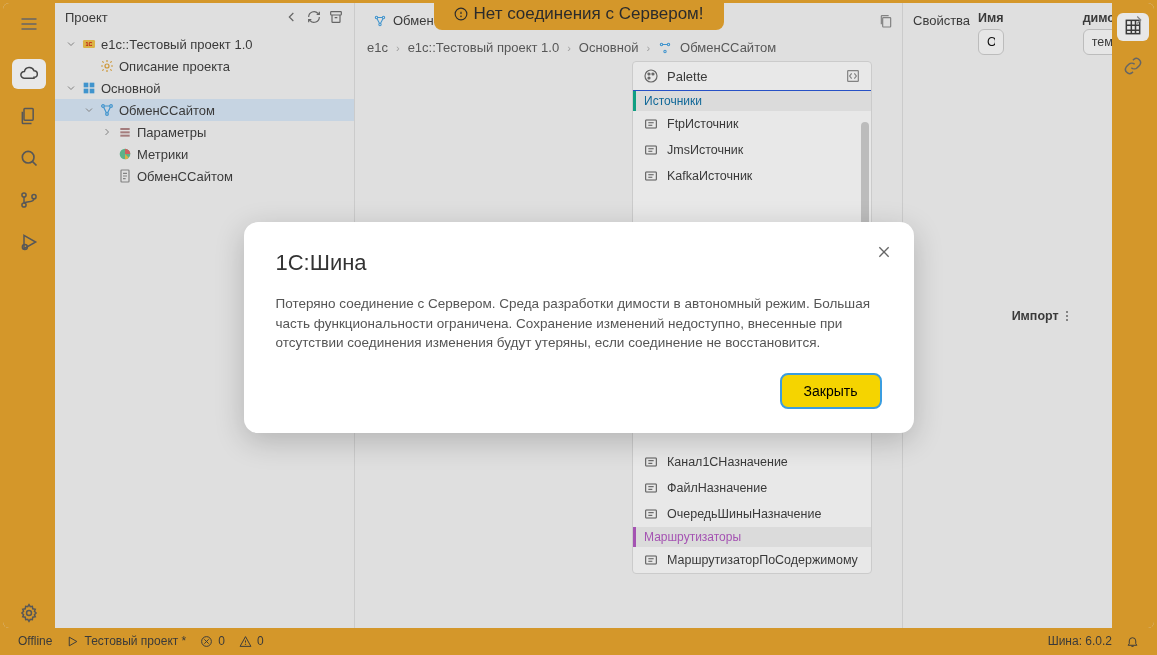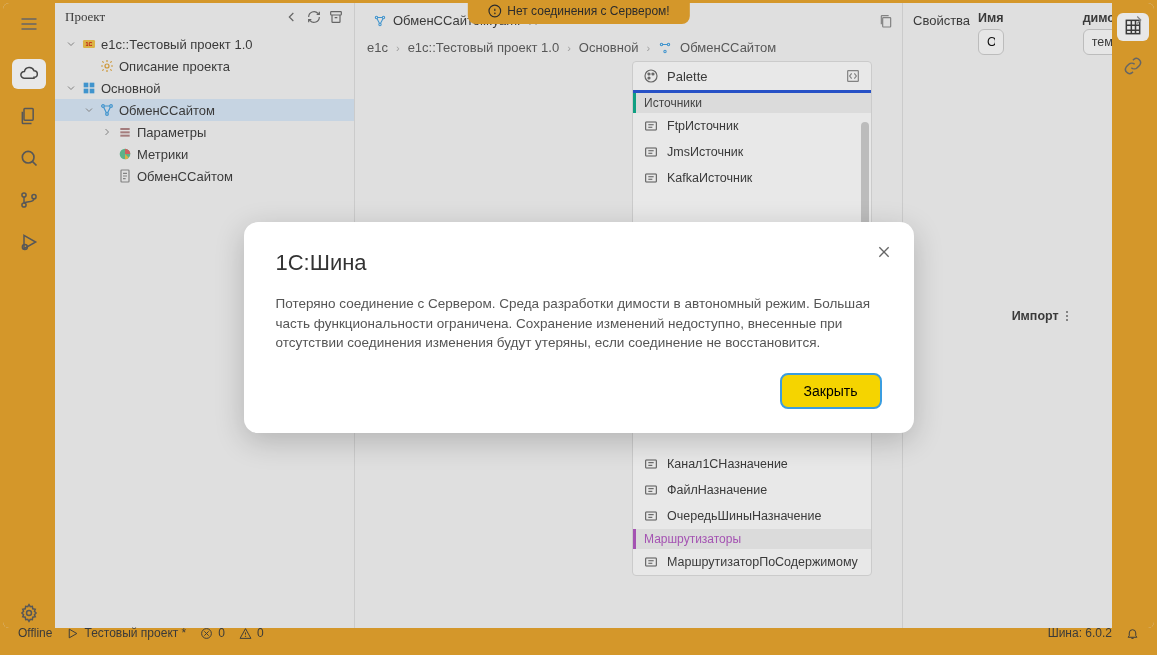--- a/index.html
+++ b/index.html
@@ -24,21 +24,21 @@
   
   
   .warning-banner {
     position: absolute;
     top: 0;
     left: 50%;
     transform: translateX(-50%);
     background: #e8a020;
     color: #222;
     padding: 4px 20px 6px;
-    font-size: 12px;
+    font-size: 17px;
     border-radius: 0 0 8px 8px;
     z-index: 50;
     display: flex;
     align-items: center;
     gap: 6px;
   }
   .warning-banner svg { width: 14px; height: 14px; }
   
   
   .workspace {
@@ -108,21 +108,21 @@
     flex-direction: column;
   }
   .panel-header {
     display: flex;
     align-items: center;
     padding: 6px 10px;
     font-size: 13px;
     color: #333;
     gap: 6px;
   }
-  .panel-header .title { flex: 1; font-family: Liberation Serif, serif; }
+  .panel-header .title { flex: 1; }
   .panel-header svg { width: 16px; height: 16px; color: #666; cursor: pointer; }
   
   .tree {
     padding: 2px 0;
     overflow-y: auto;
     flex: 1;
   }
   .tree-item {
     display: flex;
     align-items: center;
@@ -200,33 +200,33 @@
     width: 8px;
     height: 120px;
     background: #ccc;
     border-radius: 4px;
   }
   .palette-header {
     display: flex;
     align-items: center;
     gap: 8px;
     padding: 6px 10px;
-    border-bottom: 3px solid #1d4ed8;
+    border-bottom: 1px solid #1d4ed8;
     font-size: 13px;
   }
   .palette-header svg { width: 16px; height: 16px; }
   .palette-header .spacer { flex: 1; }
   .palette-section {
     padding: 3px 8px;
     font-size: 12px;
     font-weight: 500;
     background: #f0f0f0;
     border-left: 3px solid;
   }
-  .palette-section.src { color: #404040; border-left-color: #0a8; }
+  .palette-section.src { color: #0369a1; border-left-color: #0a8; }
   .palette-section.route { color: #b050c0; border-left-color: #b050c0; }
   .palette-item {
     display: flex;
     align-items: center;
     gap: 8px;
     padding: 5px 10px;
     font-size: 12.5px;
   }
   .palette-item svg { width: 16px; height: 16px; color: #555; }
   .palette-right-arrow {
@@ -304,21 +304,21 @@
   .prop-empty-box {
     border: 1px solid #ccc;
     border-radius: 6px;
     height: 28px;
     background: #fdfdfd;
   }
   
   
   .status-bar {
     position: absolute;
-    bottom: 11px;
+    bottom: 3px;
     left: 6px;
     right: 6px;
     height: 22px;
     display: flex;
     align-items: center;
     gap: 14px;
     font-size: 12px;
     color: #333;
     padding: 0 12px;
   }

